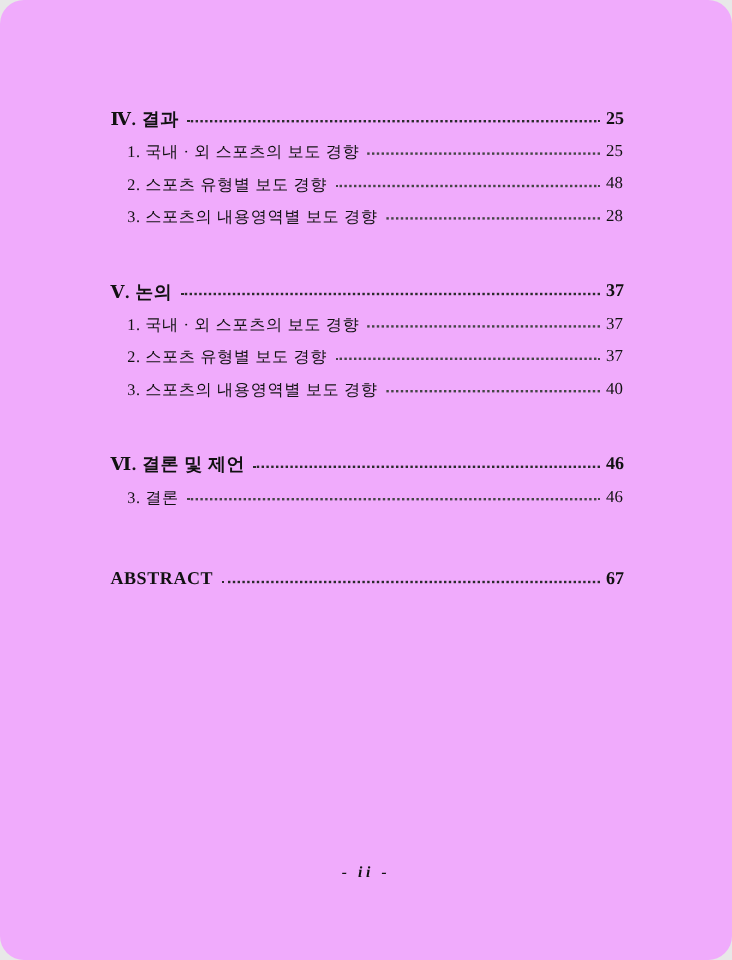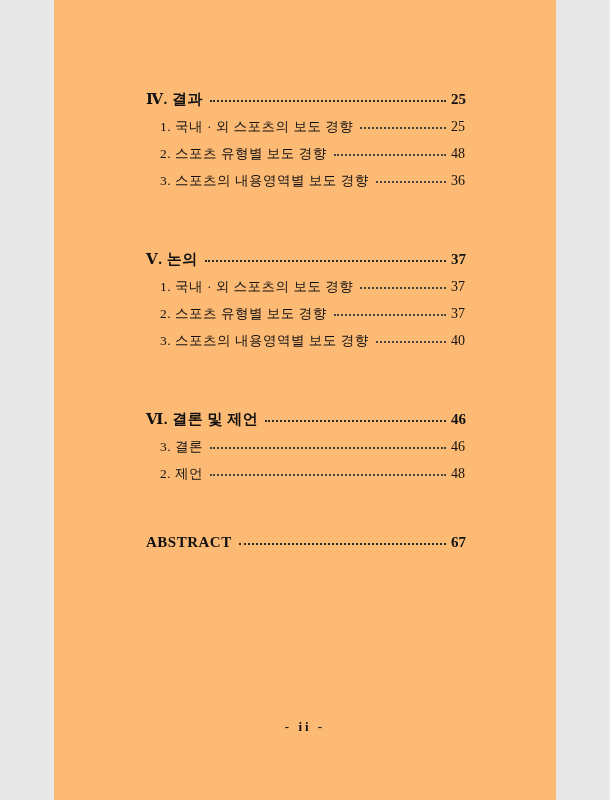--- a/index.html
+++ b/index.html
@@ -2,35 +2,36 @@
 <html><head>
 <meta charset="utf-8">
 <style>
   html, body {
     margin: 0;
     padding: 0;
     background: #e8e8e8;
   }
   .page {
     position: relative;
-    width: 502px;
+    width: 610px;
     height: 800px;
     margin: 0 auto;
-    background: #fdba74;
+    background: #f0abfc;
     font-family: "Liberation Serif", "DejaVu Serif", serif;
     color: #111111;
     overflow: hidden;
+    border-radius: 20px;
   }
   .toc {
     position: absolute;
     left: 92px;
     right: 87px;
     top: 86px;
   }
-  .toc-section + .toc-section { margin-top: 52px; }
+  .toc-section + .toc-section { margin-top: 36px; }
   .toc-section:nth-child(3) { }
   .toc-section:nth-child(4) { margin-top: 42px; }
   .toc-section:nth-child(5) { margin-top: 45px; }
 
   .toc-row {
     display: flex;
     align-items: center;
     height: 27px;
     white-space: nowrap;
   }
@@ -66,20 +67,21 @@
   }
   .footer {
     position: absolute;
     left: 0;
     right: 0;
     top: 719px;
     text-align: center;
     font-size: 13px;
     font-weight: bold;
     letter-spacing: 3px;
+    font-style: italic;
   }
 </style>
 </head>
 <body>
 
 <div class="page">
   <main class="toc" id="toc">
       <section class="toc-section">
         <div class="toc-row heading">
           <span class="label">Ⅳ. 결과</span>
@@ -92,21 +94,21 @@
           <span class="pagenum">25</span>
         </div>
         <div class="toc-row item">
           <span class="label">2. 스포츠 유형별 보도 경향</span>
           <span class="leader"></span>
           <span class="pagenum">48</span>
         </div>
         <div class="toc-row item">
           <span class="label">3. 스포츠의 내용영역별 보도 경향</span>
           <span class="leader"></span>
-          <span class="pagenum">36</span>
+          <span class="pagenum">28</span>
         </div>
       </section>
       <section class="toc-section">
         <div class="toc-row heading">
           <span class="label">Ⅴ. 논의</span>
           <span class="leader"></span>
           <span class="pagenum">37</span>
         </div>
         <div class="toc-row item">
           <span class="label">1. 국내 · 외 스포츠의 보도 경향</span>
@@ -128,25 +130,20 @@
         <div class="toc-row heading">
           <span class="label">Ⅵ. 결론 및 제언</span>
           <span class="leader"></span>
           <span class="pagenum">46</span>
         </div>
         <div class="toc-row item">
           <span class="label">3. 결론</span>
           <span class="leader"></span>
           <span class="pagenum">46</span>
         </div>
-        <div class="toc-row item">
-          <span class="label">2. 제언</span>
-          <span class="leader"></span>
-          <span class="pagenum">48</span>
-        </div>
       </section>
       <section class="toc-section">
         <div class="toc-row heading">
           <span class="label">ABSTRACT</span>
           <span class="leader"></span>
           <span class="pagenum">67</span>
         </div>
       </section>
     </main>
   <div class="footer">- ii -</div>

